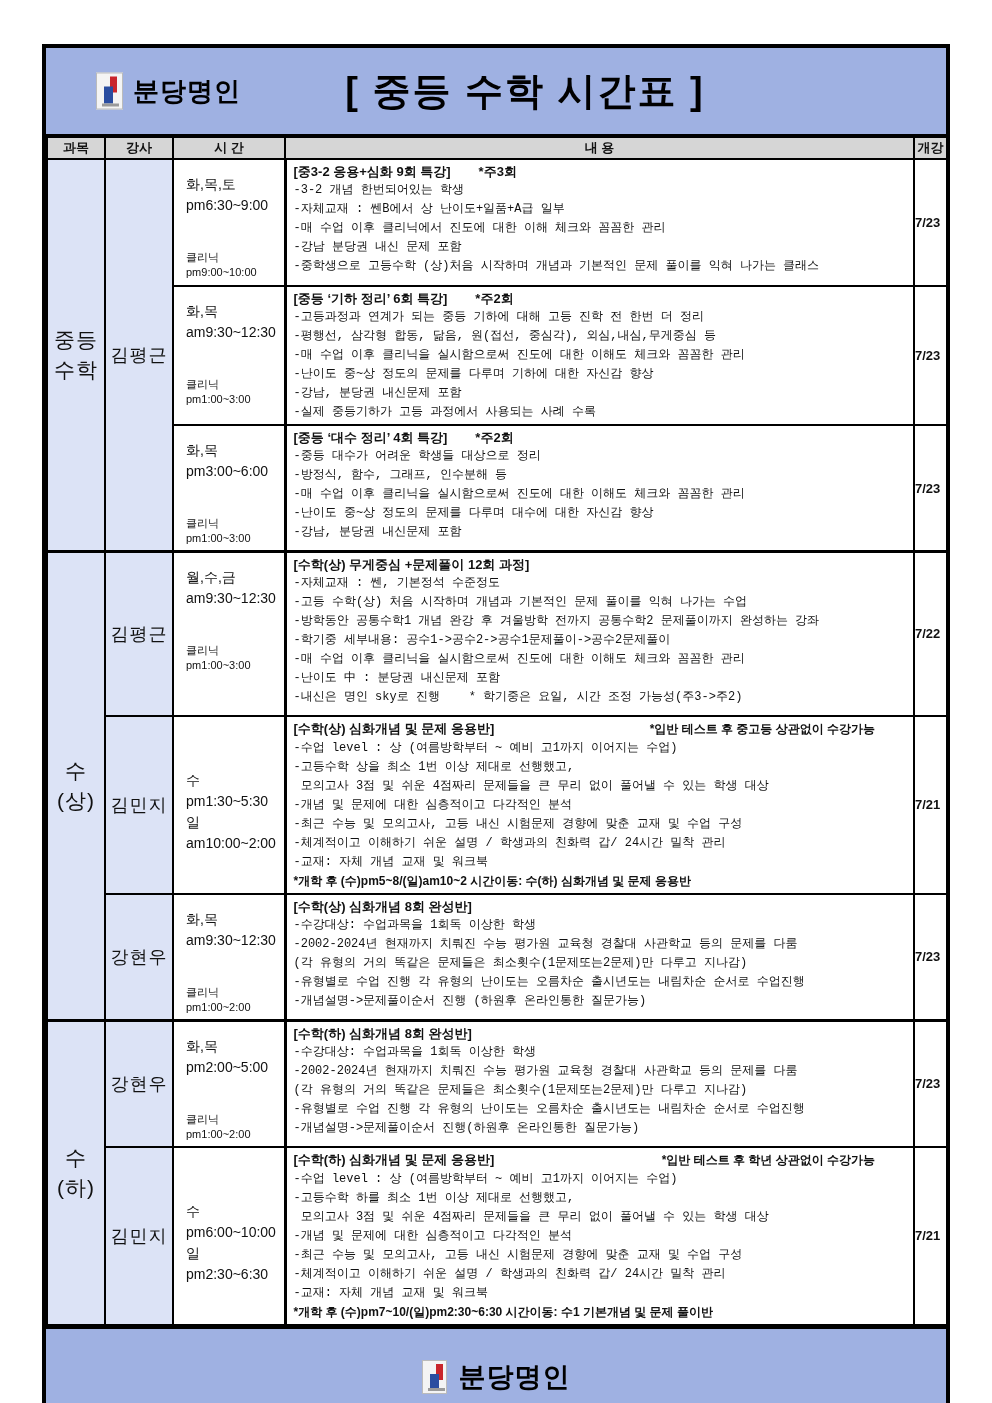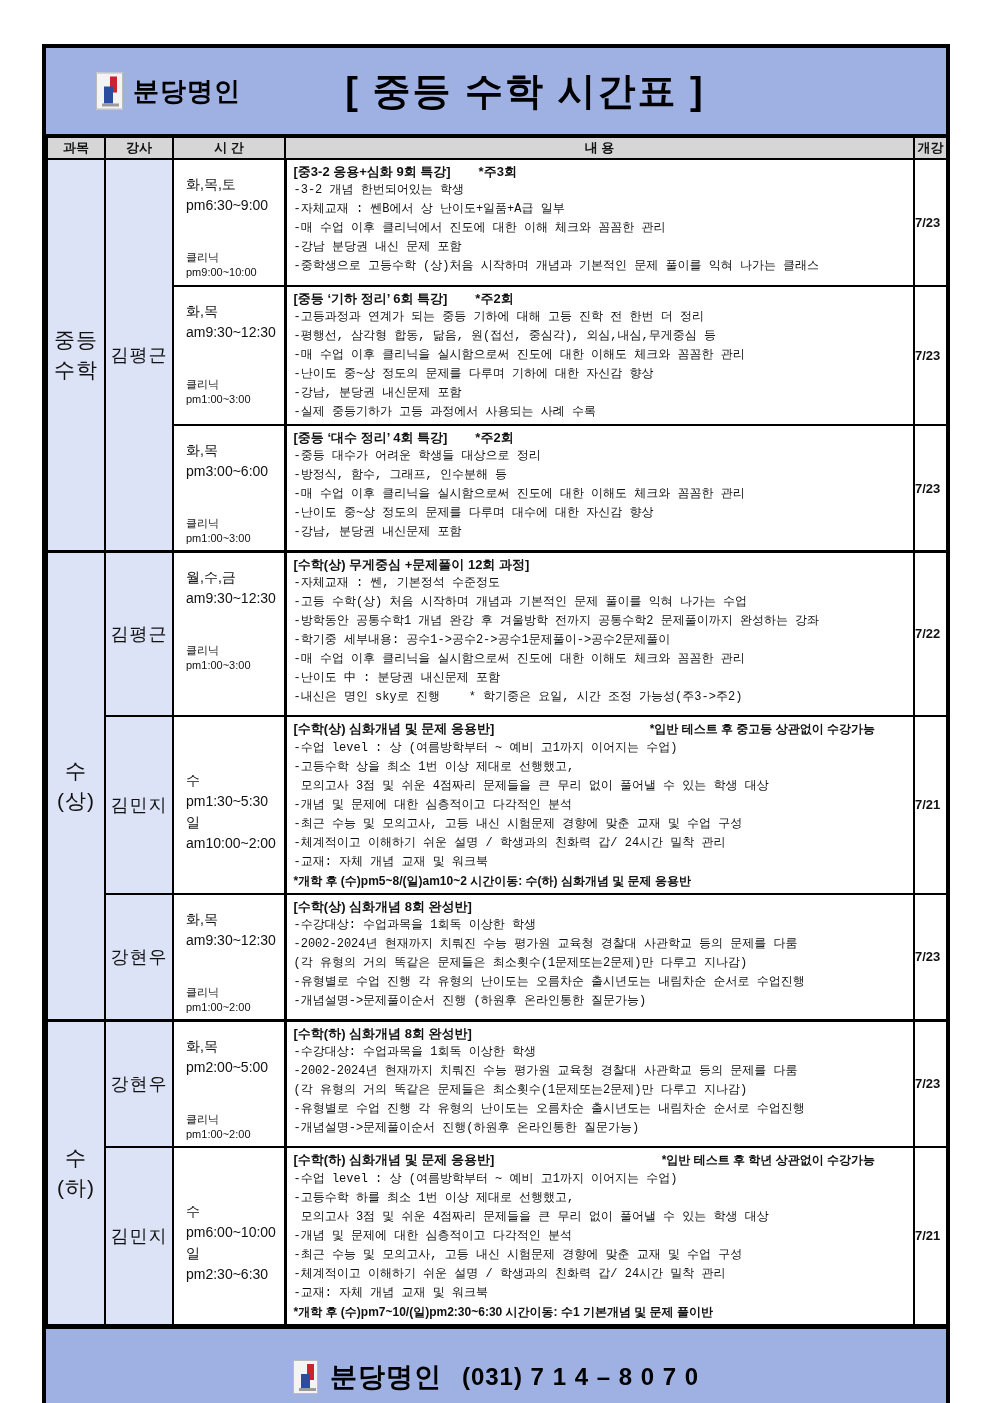--- a/index.html
+++ b/index.html
@@ -239,16 +239,15 @@
   </tbody>
     </table>
 
   <div class="band footer-band">
     <span class="logo small">
         <span class="bar-red"></span>
         <span class="bar-blue"></span>
         <span class="base"></span>
       </span>
     <span class="footer-brand">분당명인</span>
-    <span class="footer-phone">(031) 7 1 4 – 8 0 7 0</span>
   </div>
 
 </div>
 
 </body></html>

